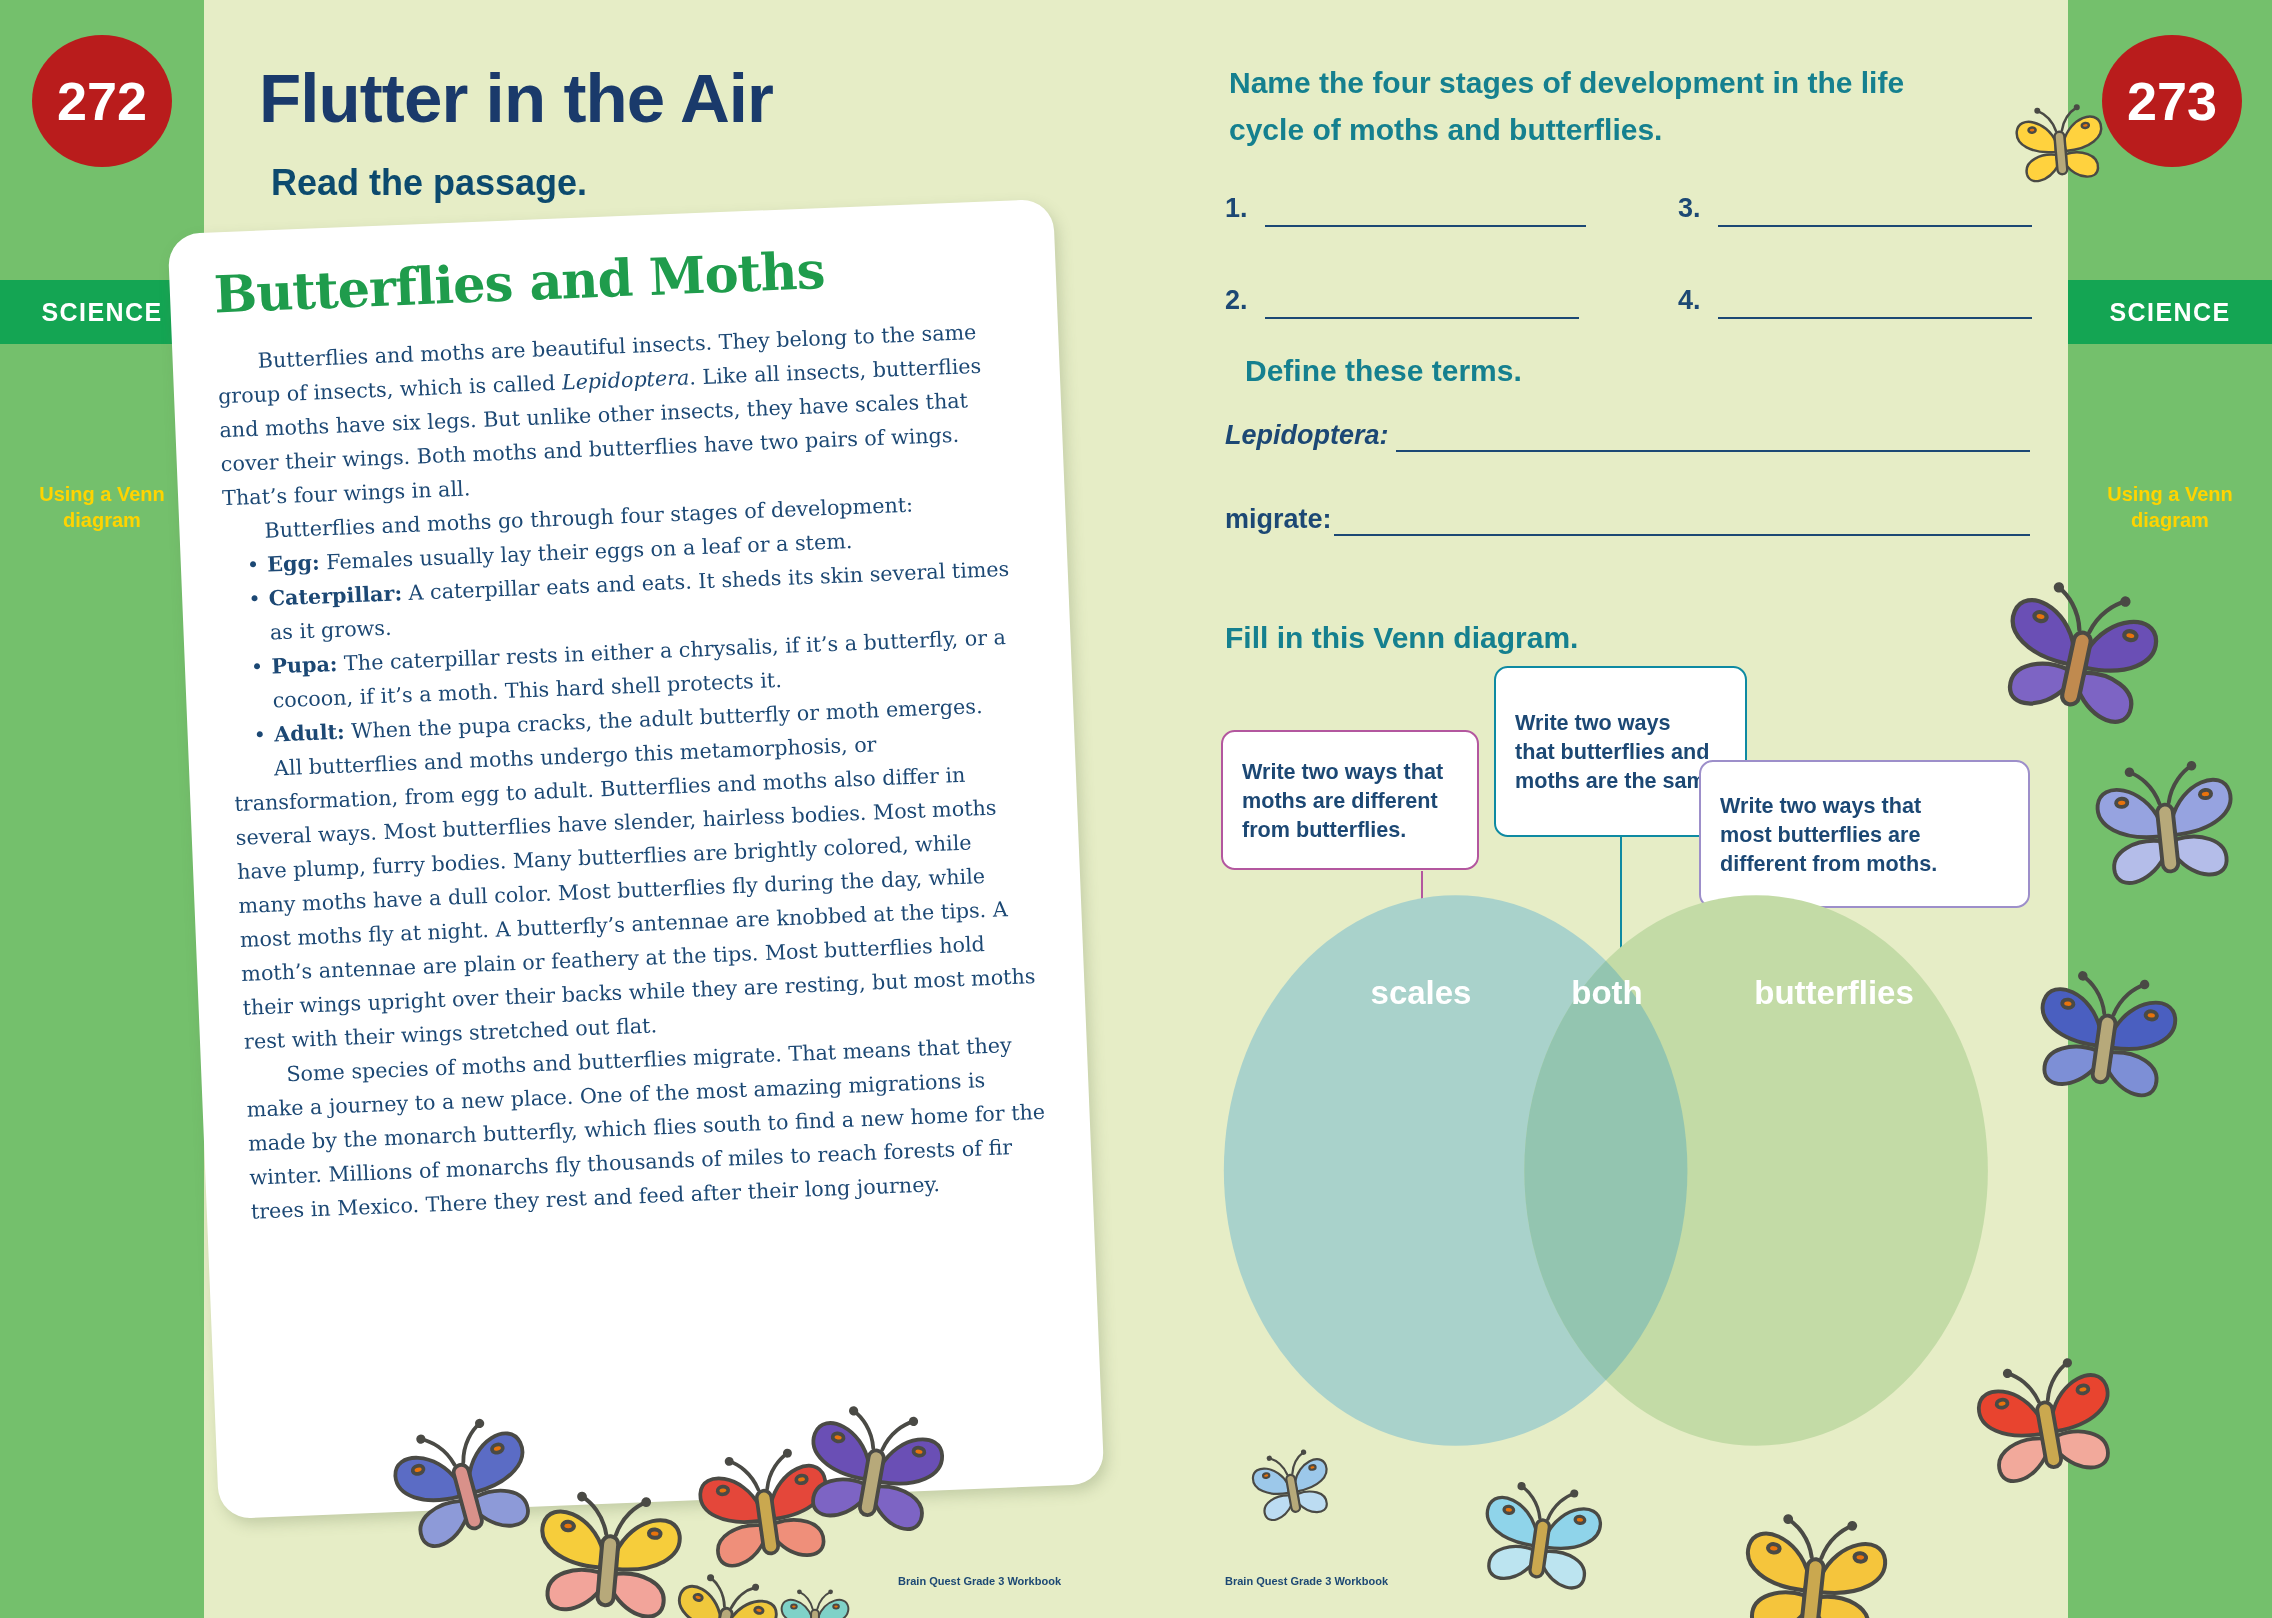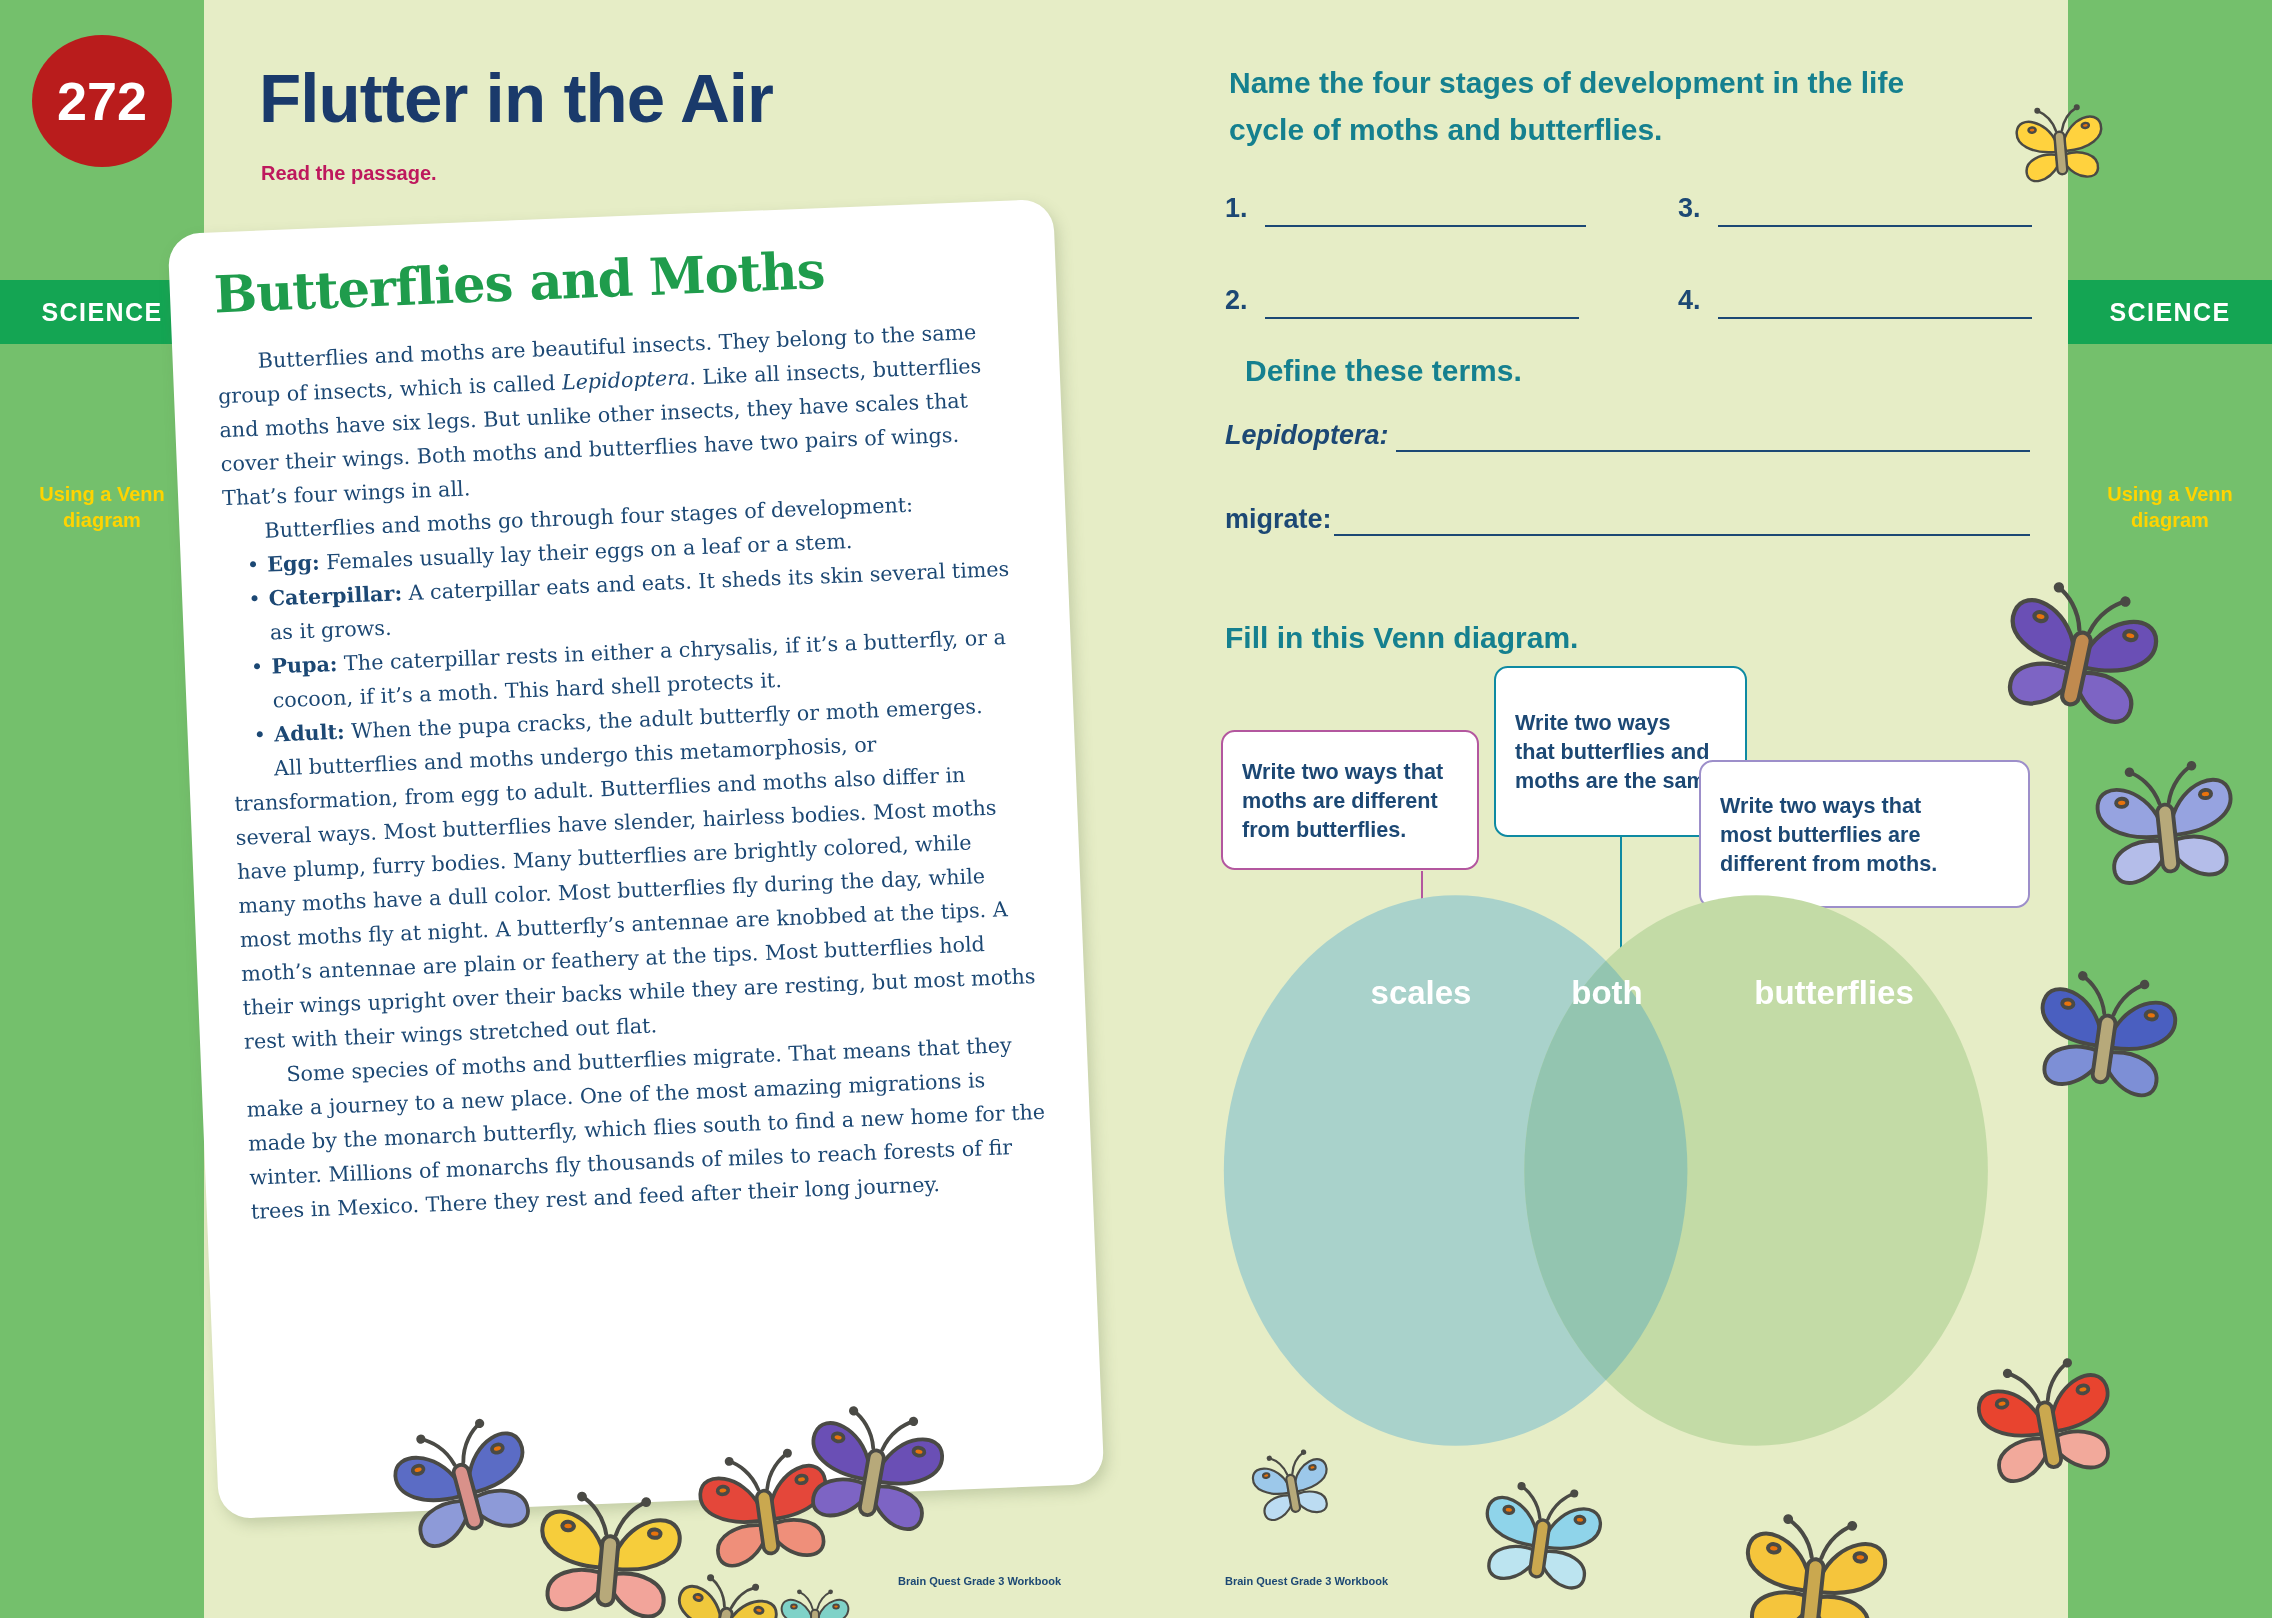--- a/index.html
+++ b/index.html
@@ -16,21 +16,21 @@
     display:flex;align-items:center;justify-content:center;}
   .science-strip span{color:#fff;font-weight:bold;font-size:25px;letter-spacing:1.4px;}
   .page-num{position:absolute;top:35px;width:140px;height:132px;border-radius:50%;
     background:#b91c1c;display:flex;align-items:center;justify-content:center;}
   .page-num span{color:#fff;font-weight:bold;font-size:54px;}
   .topic{position:absolute;top:481px;width:204px;text-align:center;font-weight:bold;
     font-size:20px;line-height:26px;color:#ffd400;white-space:pre-line;}
   
   .page-title{position:absolute;left:259px;top:59px;font-size:69px;font-weight:bold;
     color:#1a3a6b;letter-spacing:-0.9px;}
-  .instruction{position:absolute;left:261px;top:162px;font-size:20px;font-weight:bold;color:#be185d;}
+  .instruction{position:absolute;left:271px;top:162px;font-size:36px;font-weight:bold;color:#0c4a6e;}
   .card{position:absolute;left:193px;top:216px;width:886px;height:1286px;background:#fff;
     border-radius:32px;transform:rotate(-2.3deg);box-shadow:3.7px 6.4px 13.8px rgba(90,110,70,.25);
     padding:32px 44px;box-sizing:border-box;}
   .card-title{font-family:"DejaVu Serif",serif;font-weight:bold;font-size:51px;color:#1f9c4c;
     margin:0 0 20.7px 0;letter-spacing:-0.9px;}
   .passage{font-family:"DejaVu Serif",serif;font-size:20.7px;line-height:34px;color:#1c4874;}
   .passage p{margin:0;text-indent:41px;}
   .passage .ital{font-style:italic;}
   .passage ul{list-style:none;margin:0;padding:0 0 0 18.4px;}
   .passage li{position:relative;padding-left:24px;}
@@ -66,20 +66,23 @@
     <span>272</span>
   </div>
   <div class="science-strip">
     <span>SCIENCE</span>
   </div>
   <div class="topic">Using a Venn
 diagram</div>
 </div>
 
 <div class="band right">
+  <div class="page-num" style="left:34px;">
+    <span>273</span>
+  </div>
   <div class="science-strip">
     <span>SCIENCE</span>
   </div>
   <div class="topic">Using a Venn
 diagram</div>
 </div>
 
 <div class="page-title">Flutter in the Air</div>
 <div class="instruction">Read the passage.</div>
 

